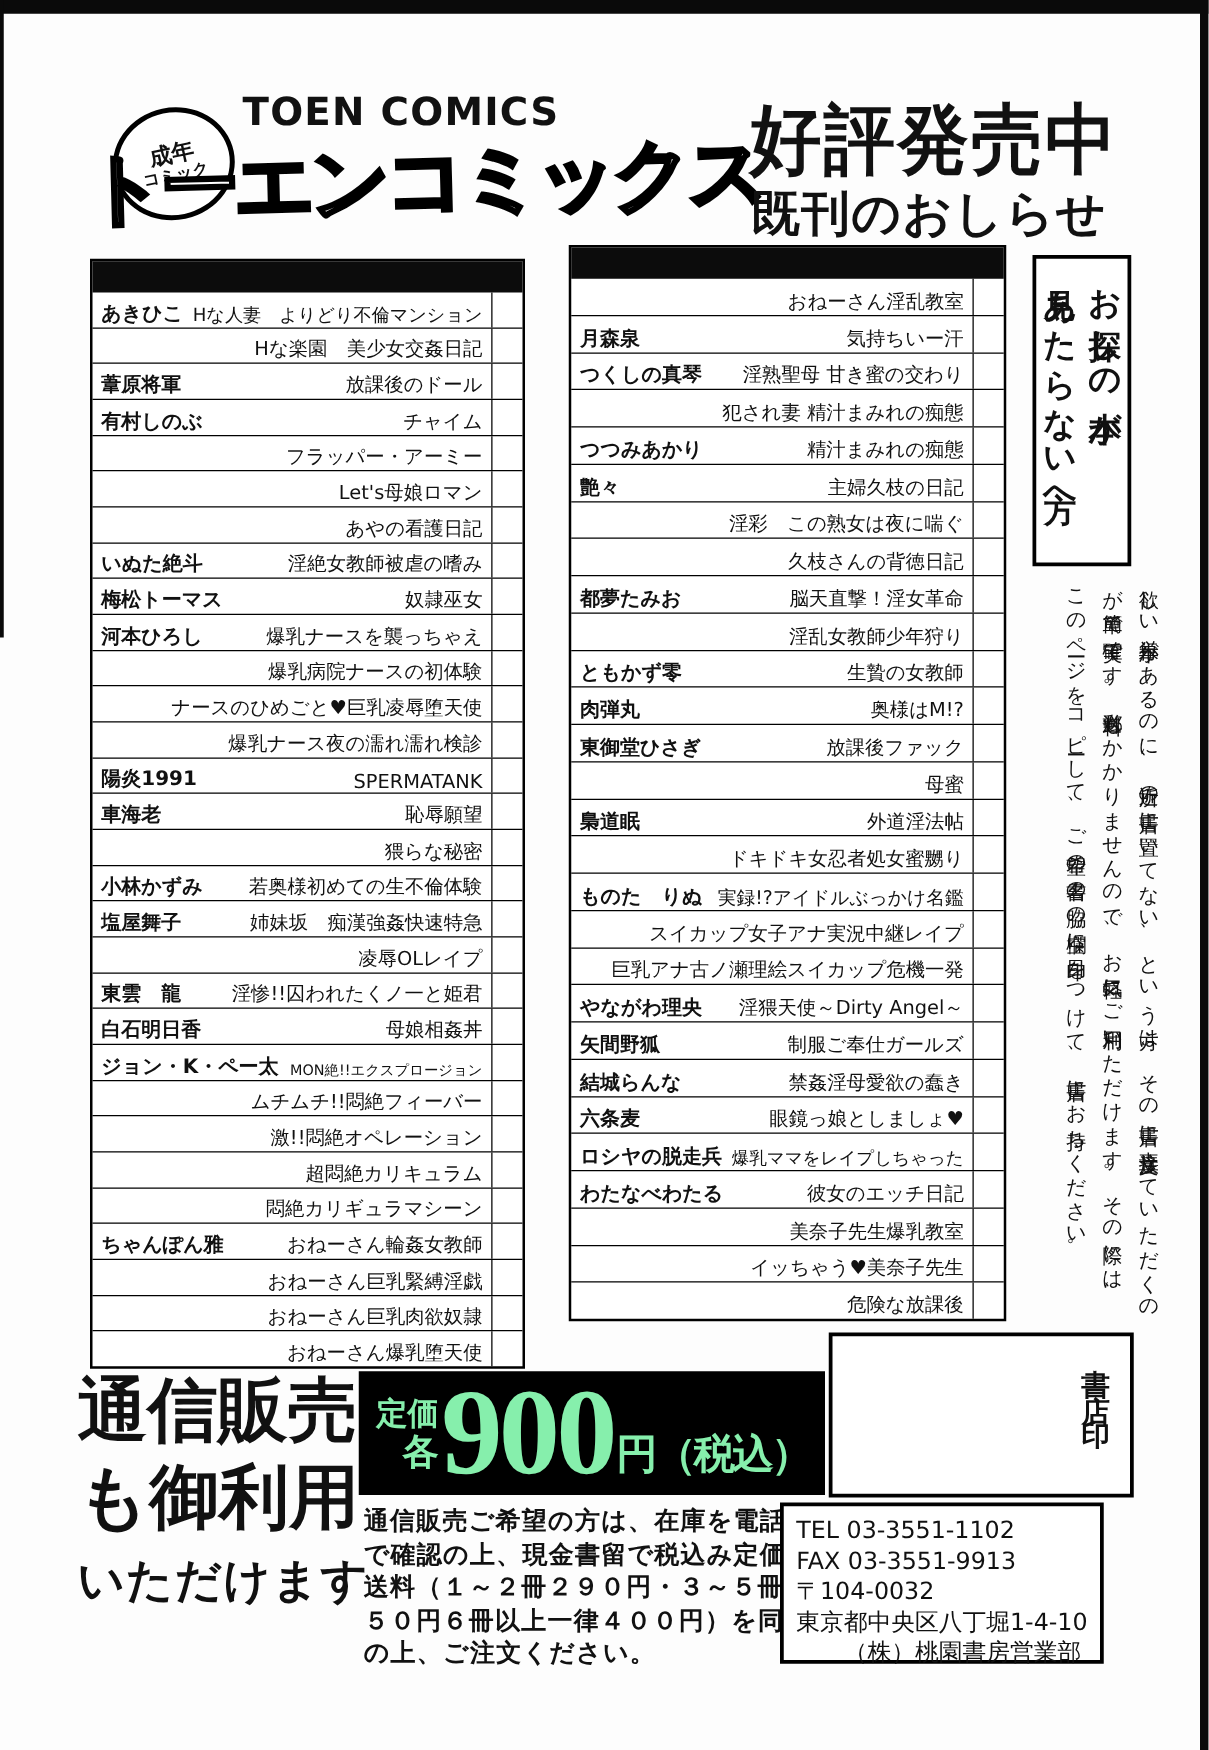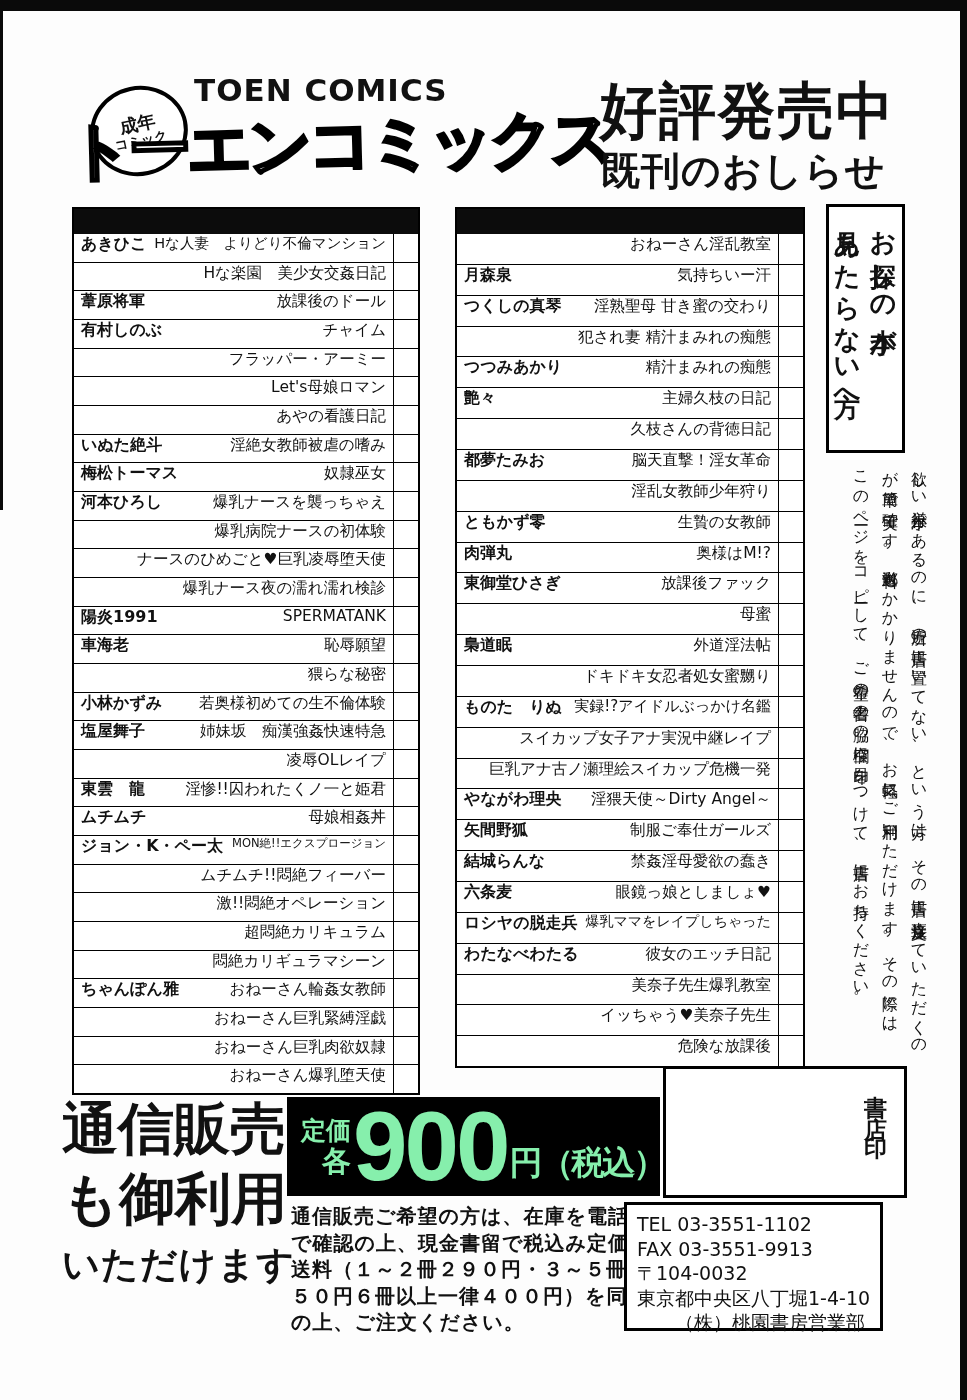--- a/index.html
+++ b/index.html
@@ -22,24 +22,24 @@
             letter-spacing:-4px;color:#fff;-webkit-text-stroke:3px #000;transform:rotate(-1.5deg);
             white-space:nowrap;}
   .headline{position:absolute;left:600px;top:74px;font-size:57px;font-weight:900;letter-spacing:2px;
             transform:scaleY(1.08);white-space:nowrap;}
   .subheadline{position:absolute;left:601px;top:144px;font-size:39px;font-weight:bold;
             font-family:"DejaVu Serif","Liberation Serif",serif;letter-spacing:1px;white-space:nowrap;}
 
   
   .table{position:absolute;border:2.5px solid #000;display:flex;flex-direction:column;background:#fff;}
   .table-left{left:72px;top:207px;width:344px;height:884px;}
-  .table-right{left:455px;top:207px;width:346px;height:857px;}
+  .table-right{left:455px;top:196px;width:346px;height:857px;}
   .table-bar{height:25px;background:#0c0c0c;flex:none;}
   .table-rows{flex:1;display:flex;flex-direction:column;}
-  .book-row{flex:1 1 0;display:flex;align-items:flex-start;border-top:1.5px solid #000;padding-left:7px;min-height:0;}
+  .book-row{flex:1 1 0;display:flex;align-items:flex-end;border-top:1.5px solid #000;padding-left:7px;min-height:0;}
   .book-row:first-child{border-top:none;}
   .book-author{font-weight:bold;font-size:16px;white-space:nowrap;flex:none;}
   .book-title{flex:1;min-width:0;text-align:right;font-size:15.5px;white-space:nowrap;overflow:hidden;padding:0 7px;}
   .mark-cell{width:24px;flex:none;align-self:stretch;border-left:1.5px solid #000;}
 
   
   .notice-title-box{position:absolute;left:826px;top:204px;width:79px;height:249px;border:3.5px solid #000;
             display:flex;flex-direction:row-reverse;justify-content:center;align-items:flex-start;
             padding-top:5px;box-sizing:border-box;background:#fff;}
   .vtext{writing-mode:vertical-rl;font-size:26px;font-weight:900;letter-spacing:2px;line-height:36px;}
@@ -50,21 +50,21 @@
   
   .mail-heading{position:absolute;left:62px;top:1094px;width:235px;}
   .mh{font-weight:900;white-space:nowrap;}
   .mh1,.mh2{font-size:56px;line-height:70px;letter-spacing:0px;}
   .mh3{font-size:37px;line-height:62px;letter-spacing:1px;}
   .price-box{position:absolute;left:287px;top:1097px;width:373px;height:99px;background:#000;color:#86efac;
             display:flex;align-items:center;padding:0 8px;box-sizing:border-box;}
   .price-labels{display:flex;flex-direction:column;margin-left:6px;flex:none;}
   .price-label-top{font-size:25px;font-weight:bold;line-height:1.2;}
   .price-label-bottom{font-size:29px;font-weight:bold;align-self:flex-end;line-height:1.1;}
-  .price-amount{font-family:Liberation Sans, sans-serif;font-weight:700;font-size:98px;
+  .price-amount{font-family:Liberation Serif, serif;font-weight:700;font-size:98px;
             line-height:0.82;letter-spacing:-3px;margin:0 2px;}
   .price-unit{font-size:33px;font-weight:900;align-self:flex-end;margin-bottom:10px;letter-spacing:-2px;white-space:nowrap;}
   .instructions{position:absolute;left:291px;top:1203px;width:376px;font-size:20px;font-weight:bold;
             line-height:26.5px;letter-spacing:1px;white-space:pre-line;}
 
   
   .stamp-box{position:absolute;left:663px;top:1066px;width:238px;height:126px;border:3px solid #000;background:#fff;}
   .stamp-label{position:absolute;right:12px;top:8px;writing-mode:vertical-rl;font-size:23px;font-weight:700;
             letter-spacing:20px;}
   .contact-box{position:absolute;left:624px;top:1202px;width:259px;height:129px;border:3px solid #000;
@@ -186,21 +186,21 @@
           <span class="book-author"></span>
           <span class="book-title">凌辱OLレイプ</span>
           <span class="mark-cell"></span>
         </div>
         <div class="book-row">
           <span class="book-author">東雲　龍</span>
           <span class="book-title">淫惨!!囚われたくノ一と姫君</span>
           <span class="mark-cell"></span>
         </div>
         <div class="book-row">
-          <span class="book-author">ムチムチ</span>
+          <span class="book-author">白石明日香</span>
           <span class="book-title">母娘相姦丼</span>
           <span class="mark-cell"></span>
         </div>
         <div class="book-row">
           <span class="book-author">ジョン・K・ペー太</span>
           <span class="book-title" style="font-size: 11.5px;">MON絶!!エクスプロージョン</span>
           <span class="mark-cell"></span>
         </div>
         <div class="book-row">
           <span class="book-author"></span>
@@ -269,20 +269,25 @@
           <span class="mark-cell"></span>
         </div>
         <div class="book-row">
           <span class="book-author">つつみあかり</span>
           <span class="book-title">精汁まみれの痴態</span>
           <span class="mark-cell"></span>
         </div>
         <div class="book-row">
           <span class="book-author">艶々</span>
           <span class="book-title">主婦久枝の日記</span>
+          <span class="mark-cell"></span>
+        </div>
+        <div class="book-row">
+          <span class="book-author"></span>
+          <span class="book-title">淫彩　この熟女は夜に喘ぐ</span>
           <span class="mark-cell"></span>
         </div>
         <div class="book-row">
           <span class="book-author"></span>
           <span class="book-title">久枝さんの背徳日記</span>
           <span class="mark-cell"></span>
         </div>
         <div class="book-row">
           <span class="book-author">都夢たみお</span>
           <span class="book-title">脳天直撃！淫女革命</span>

